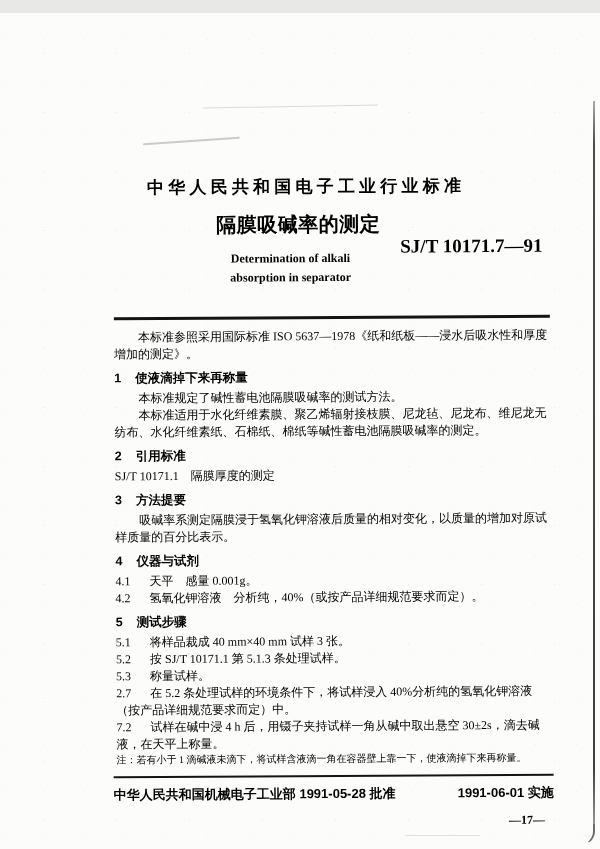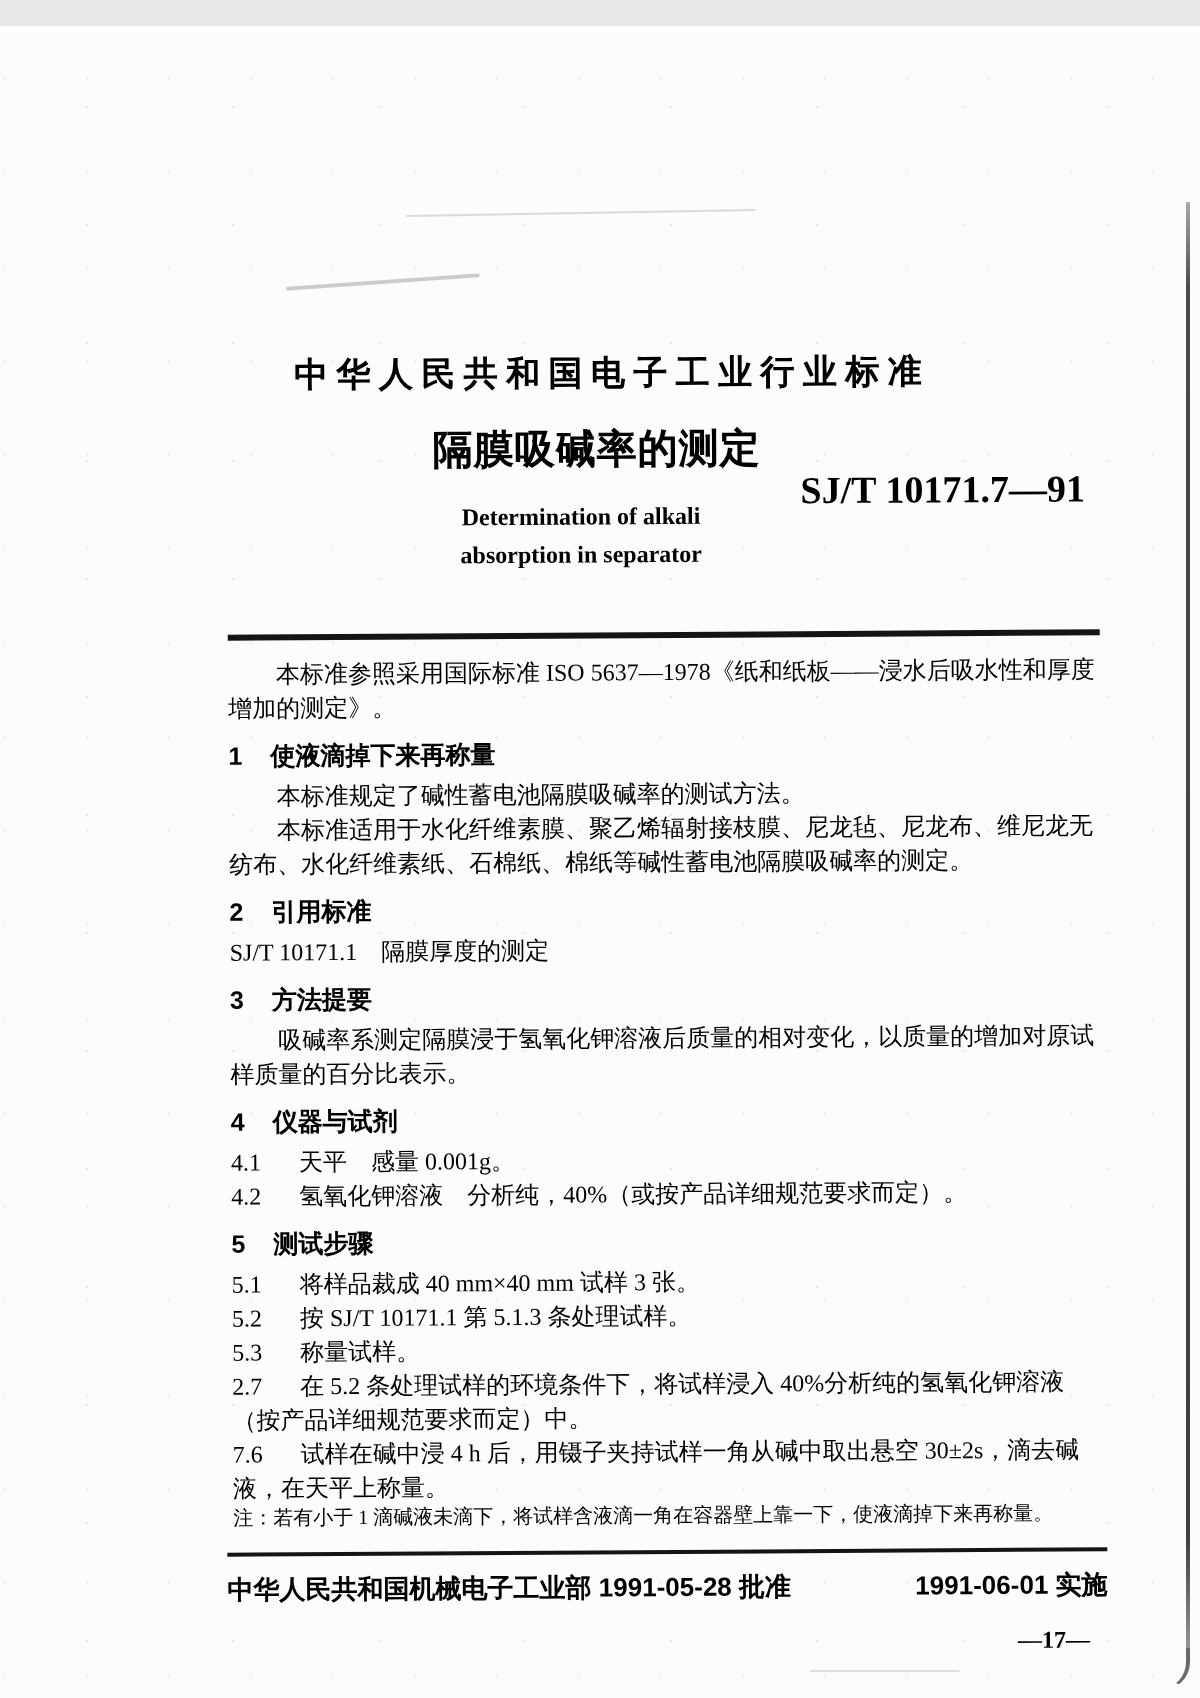--- a/index.html
+++ b/index.html
@@ -158,21 +158,21 @@
       <p class="item">
         <span class="inum">5.2</span><span>按 SJ/T 10171.1 第 5.1.3 条处理试样。</span>
       </p>
       <p class="item">
         <span class="inum">5.3</span><span>称量试样。</span>
       </p>
       <p class="item">
         <span class="inum">2.7</span><span>在 5.2 条处理试样的环境条件下，将试样浸入 40%分析纯的氢氧化钾溶液（按产品详细规范要求而定）中。</span>
       </p>
       <p class="item">
-        <span class="inum">7.6</span><span>试样在碱中浸 4 h 后，用镊子夹持试样一角从碱中取出悬空 30±2s，滴去碱液，在天平上称量。</span>
+        <span class="inum">7.2</span><span>试样在碱中浸 4 h 后，用镊子夹持试样一角从碱中取出悬空 30±2s，滴去碱液，在天平上称量。</span>
       </p>
       <p class="note">注：若有小于 1 滴碱液未滴下，将试样含液滴一角在容器壁上靠一下，使液滴掉下来再称量。</p>
     </div>
 
     <div class="footer">
       <div class="footer-rule"></div>
       <div class="footer-row">
         <span>中华人民共和国机械电子工业部 1991-05-28 批准</span>
         <span>1991-06-01 实施</span>
       </div>

